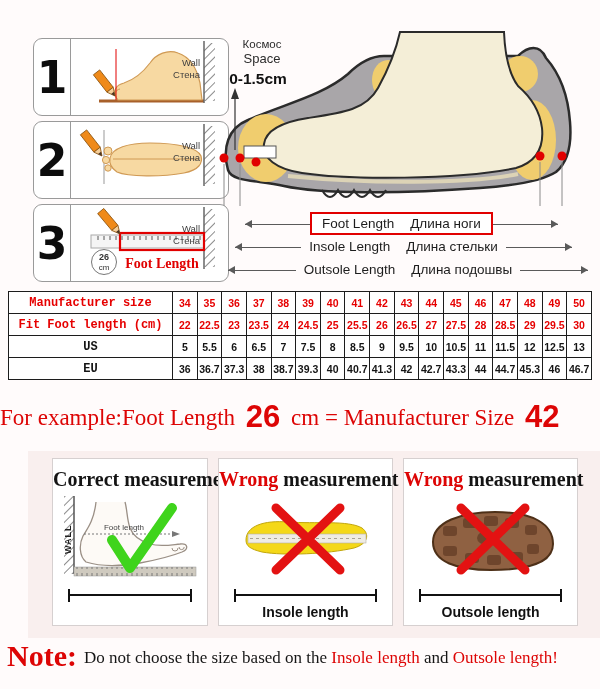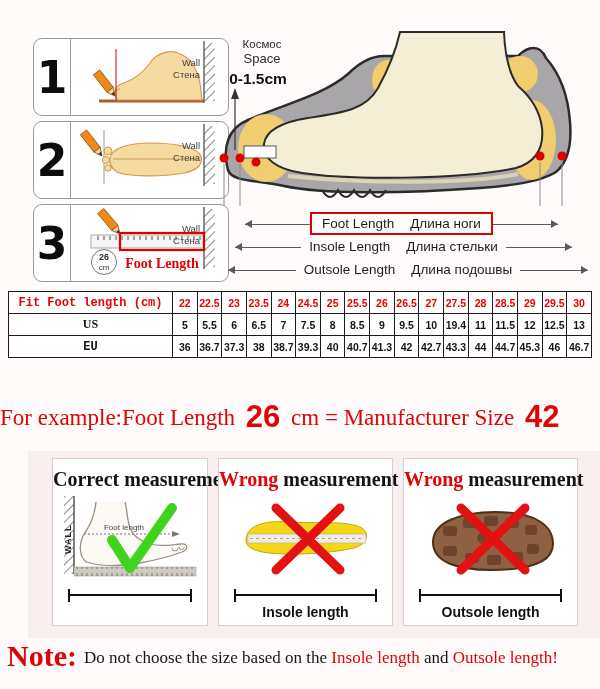--- a/index.html
+++ b/index.html
@@ -201,20 +201,40 @@
     </div>
   </div>
 </div>
 
 <table class="size-table">
   <colgroup>
     <col style="width:164px;">
     <col span="17">
   </colgroup>
   <tbody>
+      <tr>
+        <td class="rowlabel" style="color: rgb(230, 0, 0);">Manufacturer size</td>
+        <td style="color: rgb(230, 0, 0);">34</td>
+        <td style="color: rgb(230, 0, 0);">35</td>
+        <td style="color: rgb(230, 0, 0);">36</td>
+        <td style="color: rgb(230, 0, 0);">37</td>
+        <td style="color: rgb(230, 0, 0);">38</td>
+        <td style="color: rgb(230, 0, 0);">39</td>
+        <td style="color: rgb(230, 0, 0);">40</td>
+        <td style="color: rgb(230, 0, 0);">41</td>
+        <td style="color: rgb(230, 0, 0);">42</td>
+        <td style="color: rgb(230, 0, 0);">43</td>
+        <td style="color: rgb(230, 0, 0);">44</td>
+        <td style="color: rgb(230, 0, 0);">45</td>
+        <td style="color: rgb(230, 0, 0);">46</td>
+        <td style="color: rgb(230, 0, 0);">47</td>
+        <td style="color: rgb(230, 0, 0);">48</td>
+        <td style="color: rgb(230, 0, 0);">49</td>
+        <td style="color: rgb(230, 0, 0);">50</td>
+      </tr>
       <tr>
         <td class="rowlabel" style="color: rgb(230, 0, 0);">Fit Foot length (cm)</td>
         <td style="color: rgb(230, 0, 0);">22</td>
         <td style="color: rgb(230, 0, 0);">22.5</td>
         <td style="color: rgb(230, 0, 0);">23</td>
         <td style="color: rgb(230, 0, 0);">23.5</td>
         <td style="color: rgb(230, 0, 0);">24</td>
         <td style="color: rgb(230, 0, 0);">24.5</td>
         <td style="color: rgb(230, 0, 0);">25</td>
         <td style="color: rgb(230, 0, 0); text-align: center;">25.5</td>
@@ -222,33 +242,33 @@
         <td style="color: rgb(230, 0, 0);">26.5</td>
         <td style="color: rgb(230, 0, 0);">27</td>
         <td style="color: rgb(230, 0, 0);">27.5</td>
         <td style="color: rgb(230, 0, 0);">28</td>
         <td style="color: rgb(230, 0, 0);">28.5</td>
         <td style="color: rgb(230, 0, 0);">29</td>
         <td style="color: rgb(230, 0, 0);">29.5</td>
         <td style="color: rgb(230, 0, 0);">30</td>
       </tr>
       <tr>
-        <td class="rowlabel" style="color: rgb(20, 20, 20); font-family: Liberation Serif, serif;">US</td>
+        <td class="rowlabel" style="color: rgb(20, 20, 20);">US</td>
         <td style="color: rgb(20, 20, 20);">5</td>
         <td style="color: rgb(20, 20, 20);">5.5</td>
         <td style="color: rgb(20, 20, 20);">6</td>
         <td style="color: rgb(20, 20, 20);">6.5</td>
         <td style="color: rgb(20, 20, 20);">7</td>
         <td style="color: rgb(20, 20, 20);">7.5</td>
         <td style="color: rgb(20, 20, 20);">8</td>
         <td style="color: rgb(20, 20, 20);">8.5</td>
         <td style="color: rgb(20, 20, 20);">9</td>
         <td style="color: rgb(20, 20, 20);">9.5</td>
         <td style="color: rgb(20, 20, 20);">10</td>
-        <td style="color: rgb(20, 20, 20);">19.4</td>
+        <td style="color: rgb(20, 20, 20);">10.5</td>
         <td style="color: rgb(20, 20, 20);">11</td>
         <td style="color: rgb(20, 20, 20);">11.5</td>
         <td style="color: rgb(20, 20, 20);">12</td>
         <td style="color: rgb(20, 20, 20);">12.5</td>
         <td style="color: rgb(20, 20, 20);">13</td>
       </tr>
       <tr>
         <td class="rowlabel" style="color: rgb(20, 20, 20);">EU</td>
         <td style="color: rgb(20, 20, 20);">36</td>
         <td style="color: rgb(20, 20, 20);">36.7</td>

